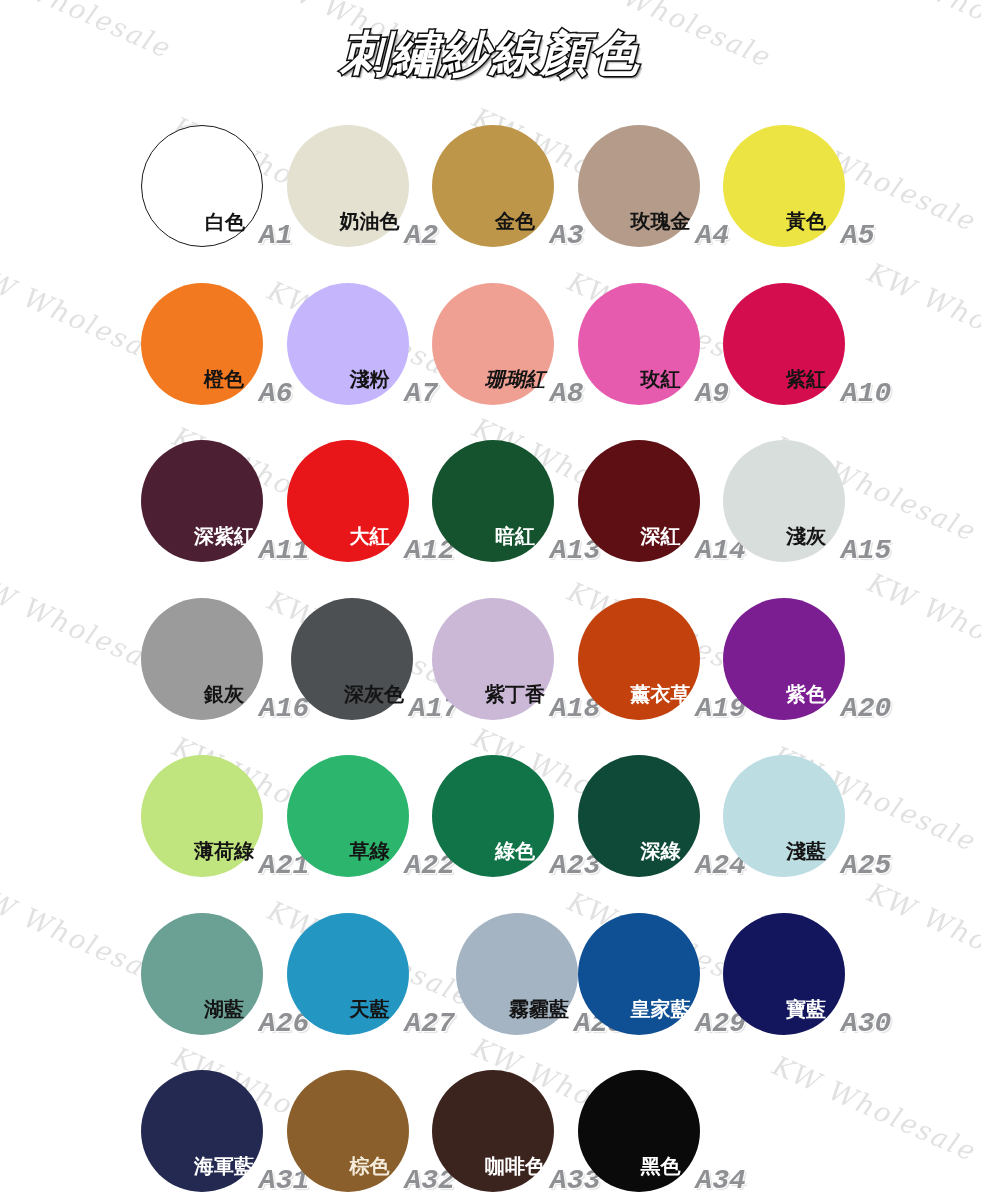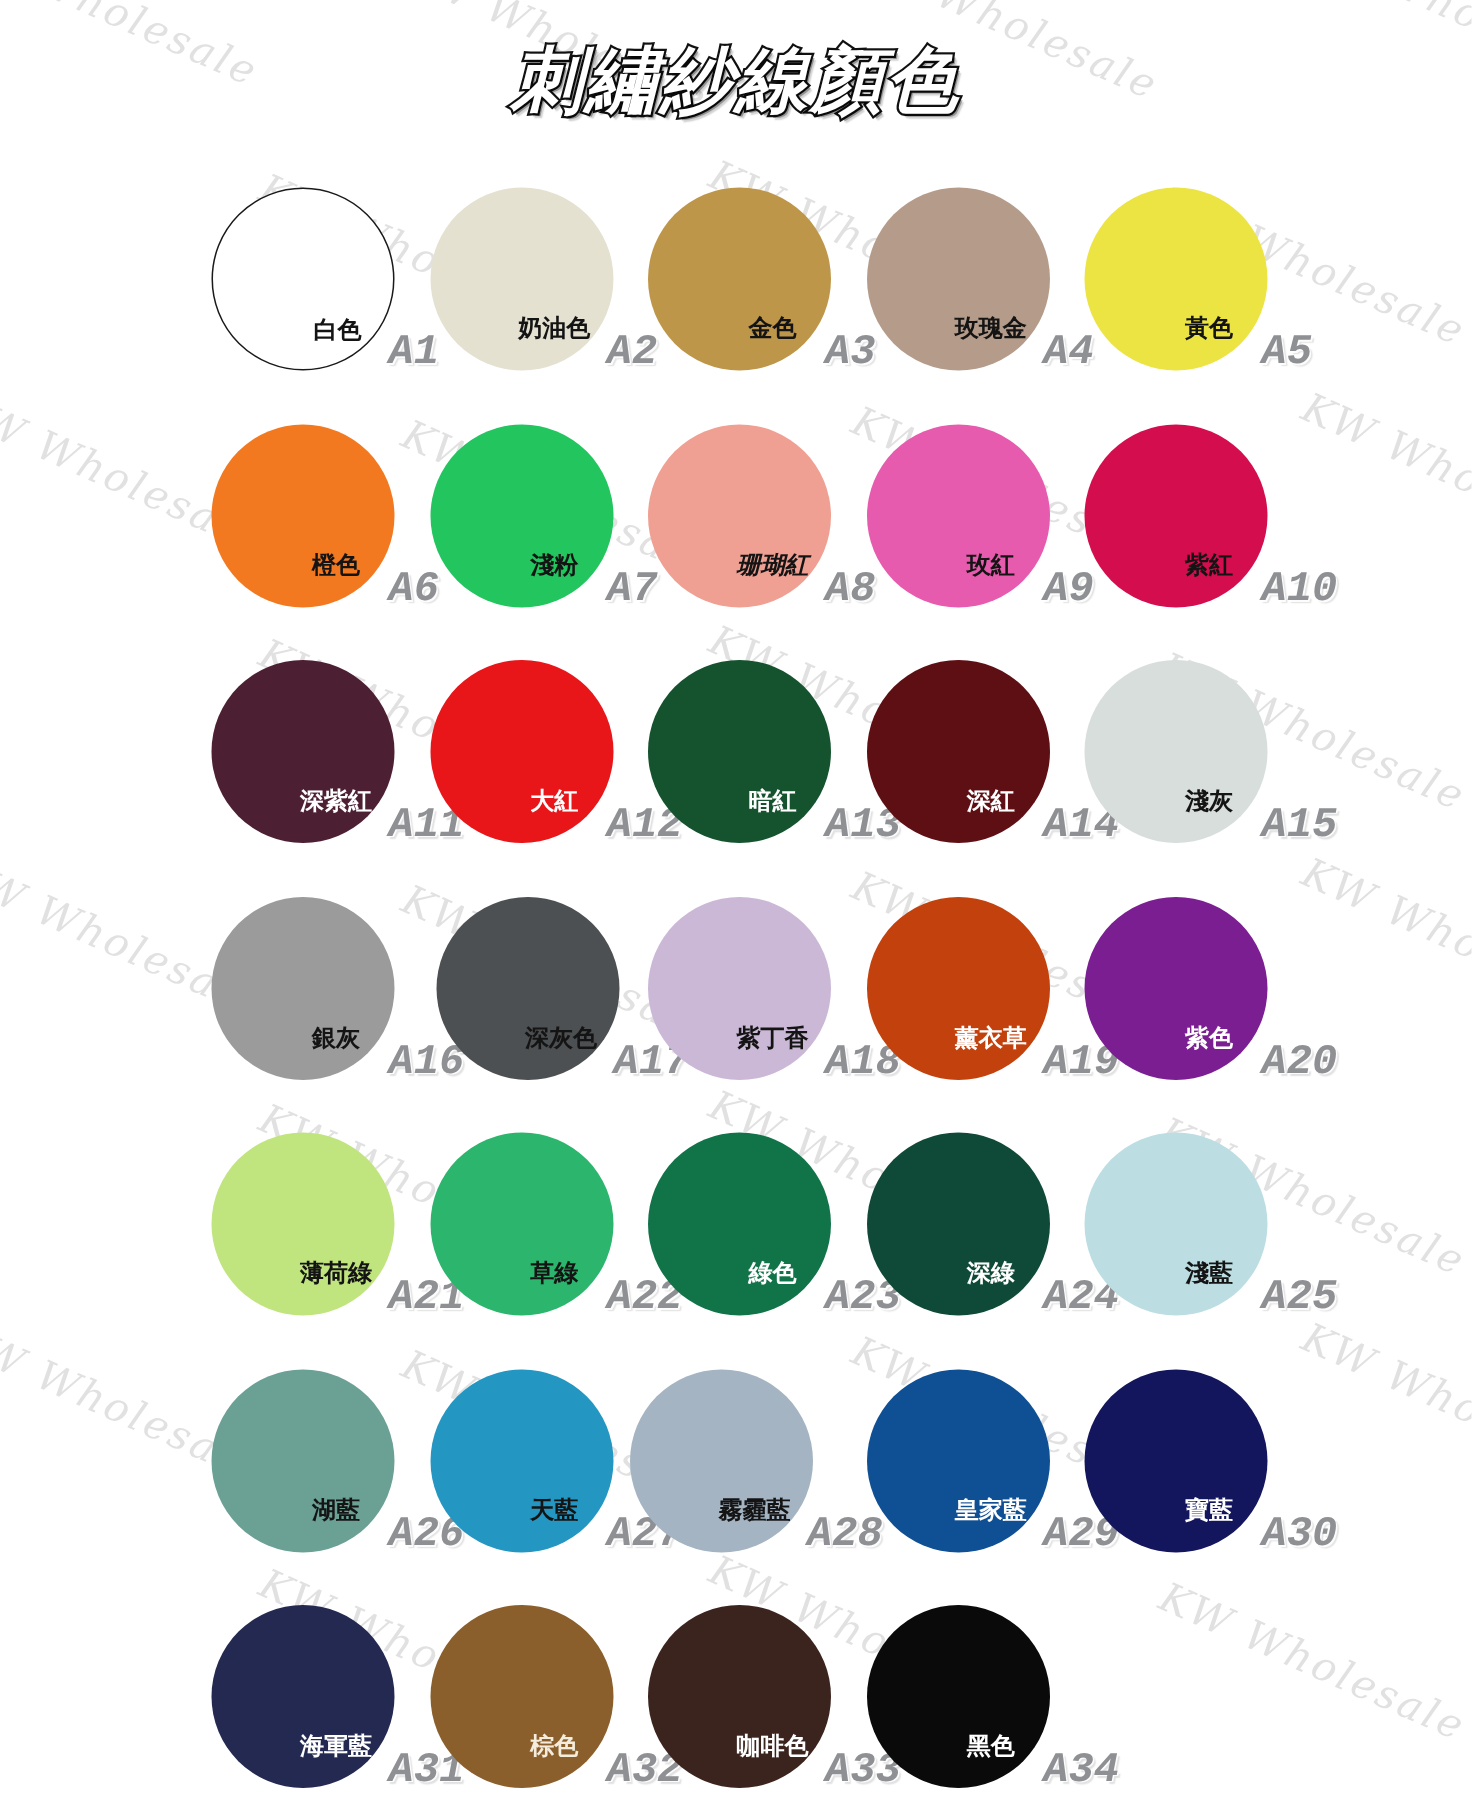--- a/index.html
+++ b/index.html
@@ -86,21 +86,21 @@
   }
   .swatch-circle.outlined {
     border: 1.3px solid #1a1a1a;
   }
   .swatch-label {
     position: absolute;
     left: 0;
     top: 86px;
     width: 122px;
     text-align: center;
-    font-size: 16px;
+    font-size: 20px;
     font-weight: 700;
     line-height: 1;
     white-space: nowrap;
     font-family: "DejaVu Sans", "Liberation Sans", sans-serif;
   }
   .swatch-label.shift {
     padding-left: 22px;
   }
   .swatch-code {
     position: absolute;
@@ -185,21 +185,21 @@
       </div>
       <div class="swatch-code">A5</div>
     </div>
     <div class="swatch-cell" style="left: 141px; top: 282.5px;">
       <div class="swatch-circle" style="background: rgb(243, 121, 32);">
         <div class="swatch-label shift" style="color: rgb(20, 20, 20); text-align: center;">橙色</div>
       </div>
       <div class="swatch-code">A6</div>
     </div>
     <div class="swatch-cell" style="left: 286.5px; top: 282.5px;">
-      <div class="swatch-circle" style="background: #22c55e;">
+      <div class="swatch-circle" style="background: #c4b5fd;">
         <div class="swatch-label shift" style="color: rgb(20, 20, 20);">淺粉</div>
       </div>
       <div class="swatch-code">A7</div>
     </div>
     <div class="swatch-cell" style="left: 432px; top: 282.5px;">
       <div class="swatch-circle" style="background: rgb(240, 160, 147); font-style: italic;">
         <div class="swatch-label shift" style="color: rgb(20, 20, 20);">珊瑚紅</div>
       </div>
       <div class="swatch-code">A8</div>
     </div>
@@ -310,21 +310,21 @@
         <div class="swatch-label shift" style="color: rgb(20, 20, 20);">湖藍</div>
       </div>
       <div class="swatch-code">A26</div>
     </div>
     <div class="swatch-cell" style="left: 286.5px; top: 912.5px;">
       <div class="swatch-circle" style="background: rgb(36, 150, 194);">
         <div class="swatch-label shift" style="color: rgb(20, 20, 20);">天藍</div>
       </div>
       <div class="swatch-code">A27</div>
     </div>
-    <div class="swatch-cell" style="left: 420px; top: 912.5px;">
+    <div class="swatch-cell" style="left: 456px; top: 912.5px;">
       <div class="swatch-circle" style="background: rgb(164, 180, 194);">
         <div class="swatch-label shift" style="color: rgb(20, 20, 20);">霧霾藍</div>
       </div>
       <div class="swatch-code">A28</div>
     </div>
     <div class="swatch-cell" style="left: 577.5px; top: 912.5px;">
       <div class="swatch-circle" style="background: rgb(15, 79, 148);">
         <div class="swatch-label shift" style="color: rgb(255, 255, 255);">皇家藍</div>
       </div>
       <div class="swatch-code">A29</div>

